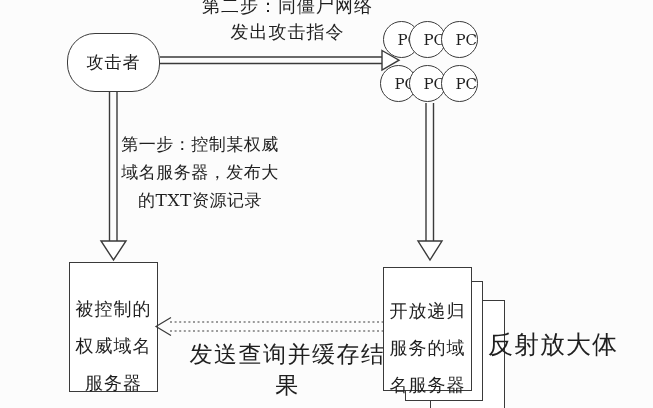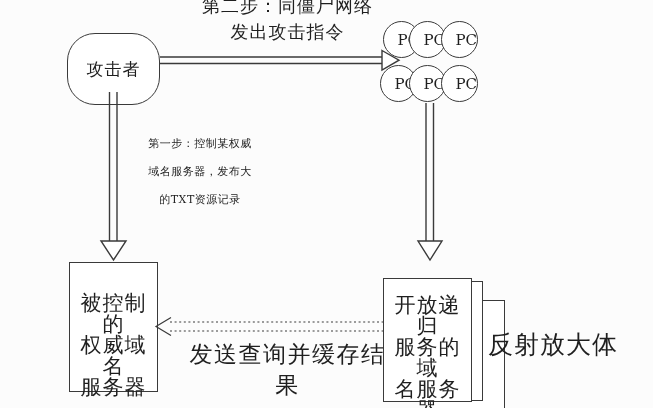--- a/index.html
+++ b/index.html
@@ -10,35 +10,35 @@
   }
   .node {
     position:absolute; box-sizing:border-box; background:#ffffff;
     border:1.5px solid #3a3a3a;
     display:flex; align-items:center; justify-content:center;
   }
   .stadium { border-radius:28px; }
   .circle { border-radius:50%;justify-content:flex-end; }
   .ml { white-space:pre-line; text-align:center; }
   .lbl { position:absolute; z-index:6; }
-  .boxtext { font-size:21px; line-height:21px; letter-spacing:1px;margin-top:36px; }
+  .boxtext { font-size:18px; line-height:37px; letter-spacing:1px;margin-top:36px; }
   .pctext { font-size:15px; }
   svg.connectors {
     position:absolute; left:0; top:0; z-index:5; pointer-events:none;
   }
 </style>
 </head>
 <body>
 
 <div class="canvas">
 
   <div class="node" style="left:430px; top:300px; width:75px; height:115px;"></div>
   <div class="node" style="left:405px; top:281px; width:78px; height:120px;"></div>
 
-  <div class="node" style="left:383px; top:278px; width:89px; height:124px;">
+  <div class="node" style="left:383px; top:267px; width:89px; height:124px;">
     <div class="ml boxtext">开放递归
 服务的域
 名服务器</div>
   </div>
 
   <div class="node" style="left:69px; top:262px; width:89px; height:130px;">
     <div class="ml boxtext">被控制的
 权威域名
 服务器</div>
   </div>
@@ -57,21 +57,21 @@
       <span>PC</span>
     </div>
     <div class="node circle pctext" style="left:409px; top:65px; width:37px; height:37px;">
       <span>PC</span>
     </div>
     <div class="node circle pctext" style="left:441px; top:65px; width:37px; height:37px;">
       <span>PC</span>
     </div>
   </div>
 
-  <div class="node stadium" style="left:67px; top:33px; width:93px; height:72px; font-size:17px; letter-spacing:1px; z-index:2;">
+  <div class="node stadium" style="left:67px; top:33px; width:93px; height:59px; font-size:17px; letter-spacing:1px; z-index:2;">
     <span>攻击者</span>
   </div>
 
   <svg class="connectors" width="653" height="408" viewBox="0 0 653 408">
     <g stroke="#3a3a3a" stroke-width="1.4" fill="none">
       <path d="M160,57 H382"></path>
       <path d="M160,63.5 H382"></path>
       <polygon points="382,50.5 399,60.2 382,70" fill="#ffffff"></polygon>
     </g>
     <g stroke="#3a3a3a" stroke-width="1.4" fill="none">
@@ -87,21 +87,21 @@
     <g stroke="#3a3a3a" stroke-width="1.2" fill="none">
       <path d="M170,322 H383" stroke-dasharray="2 2.6"></path>
       <path d="M170,331 H383" stroke-dasharray="2 2.6"></path>
       <path d="M171,317.5 L156,326.5 L171,335.5"></path>
     </g>
   </svg>
 
   <div class="lbl ml" style="left:175px; top:-7px; width:225px; font-size:18px; line-height:26px; letter-spacing:1px;">第二步：同僵尸网络
 发出攻击指令</div>
 
-  <div class="lbl ml" style="left:105px; top:130px; width:190px; font-size:11px; line-height:28px; letter-spacing:0.5px;">第一步：控制某权威
+  <div class="lbl ml" style="left:105px; top:130px; width:190px; font-size:17px; line-height:28px; letter-spacing:0.5px;">第一步：控制某权威
 域名服务器，发布大
 的TXT资源记录</div>
 
 
   <div class="lbl ml" style="left:180px; top:339px; width:215px; font-size:23px; letter-spacing:1.5px;">发送查询并缓存结果</div>
 
   <div class="lbl" style="left:488px; top:328px; font-size:25px; letter-spacing:1px;">反射放大体</div>
 
 </div>
 

